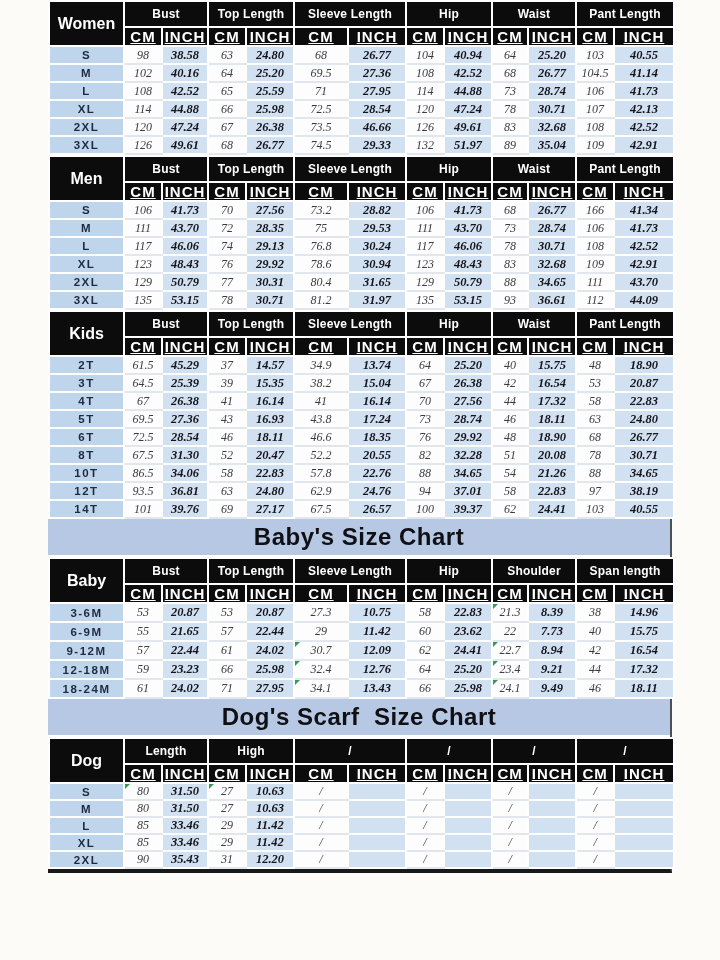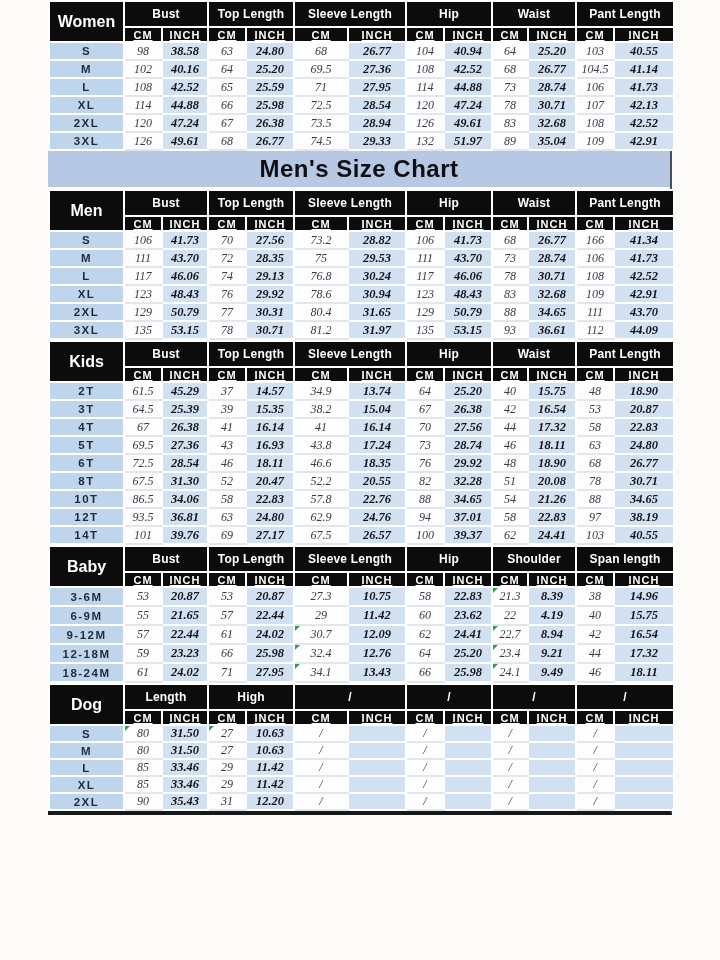--- a/index.html
+++ b/index.html
@@ -53,21 +53,21 @@
     color: var(--header-text, #ffffff);
     font-size: 12px; font-weight: 700;
     height: 24px;
     border: 2px solid #ffffff;
     text-align: center;
     letter-spacing: 0.2px;
   }
   th.unit {
     background: var(--header-bg, #0c0c0c);
     color: var(--header-text, #ffffff);
-    font-size: 11px; font-weight: 700;
+    font-size: 15px; font-weight: 700;
     height: 13px;
     border: 2px solid #ffffff;
     text-align: center;
     letter-spacing: 1px;
     text-decoration: underline;
     text-underline-offset: 1px;
   }
   
   tbody td { border: 2px solid #ffffff; text-align: center; position: relative; }
   tbody td.size {
@@ -211,21 +211,21 @@
             <td class="cm">107</td>
             <td class="inch">42.13</td>
           </tr>
           <tr>
             <td class="size">2XL</td>
             <td class="cm">120</td>
             <td class="inch">47.24</td>
             <td class="cm">67</td>
             <td class="inch">26.38</td>
             <td class="cm">73.5</td>
-            <td class="inch">28.94</td>
+            <td class="inch">46.66</td>
             <td class="cm">126</td>
             <td class="inch">49.61</td>
             <td class="cm">83</td>
             <td class="inch">32.68</td>
             <td class="cm">108</td>
             <td class="inch">42.52</td>
           </tr>
           <tr>
             <td class="size">3XL</td>
             <td class="cm">126</td>
@@ -239,21 +239,20 @@
             <td class="cm">89</td>
             <td class="inch">35.04</td>
             <td class="cm">109</td>
             <td class="inch">42.91</td>
           </tr>
         </tbody>
     </table>
   </section>
 
   <section class="chart chart-men">
-    <div class="title-band">Men's Size Chart</div>
     <table class="grid">
       <colgroup>
           <col style="width: 75px;">
           <col style="width: 38px;">
           <col style="width: 46px;">
           <col style="width: 38px;">
           <col style="width: 48px;">
           <col style="width: 54px;">
           <col style="width: 58px;">
           <col style="width: 38px;">
@@ -559,20 +558,21 @@
             <td class="cm">62</td>
             <td class="inch">24.41</td>
             <td class="cm">103</td>
             <td class="inch">40.55</td>
           </tr>
         </tbody>
     </table>
   </section>
 
   <section class="chart chart-baby">
+    <div class="title-band">Baby's Size Chart</div>
     <table class="grid">
       <colgroup>
           <col style="width: 75px;">
           <col style="width: 38px;">
           <col style="width: 46px;">
           <col style="width: 38px;">
           <col style="width: 48px;">
           <col style="width: 54px;">
           <col style="width: 58px;">
           <col style="width: 38px;">
@@ -627,21 +627,21 @@
             <td class="size">6-9M</td>
             <td class="cm">55</td>
             <td class="inch">21.65</td>
             <td class="cm">57</td>
             <td class="inch">22.44</td>
             <td class="cm">29</td>
             <td class="inch">11.42</td>
             <td class="cm">60</td>
             <td class="inch">23.62</td>
             <td class="cm">22</td>
-            <td class="inch">4.19</td>
+            <td class="inch">7.73</td>
             <td class="cm">40</td>
             <td class="inch">15.75</td>
           </tr>
           <tr>
             <td class="size">9-12M</td>
             <td class="cm">57</td>
             <td class="inch">22.44</td>
             <td class="cm">61</td>
             <td class="inch">24.02</td>
             <td class="cm">30.7<span class="flag"></span></td>
@@ -681,20 +681,21 @@
             <td class="cm">24.1<span class="flag"></span></td>
             <td class="inch">9.49</td>
             <td class="cm">46</td>
             <td class="inch">18.11</td>
           </tr>
         </tbody>
     </table>
   </section>
 
   <section class="chart chart-dog">
+    <div class="title-band">Dog's Scarf  Size Chart</div>
     <table class="grid">
       <colgroup>
           <col style="width: 75px;">
           <col style="width: 38px;">
           <col style="width: 46px;">
           <col style="width: 38px;">
           <col style="width: 48px;">
           <col style="width: 54px;">
           <col style="width: 58px;">
           <col style="width: 38px;">

